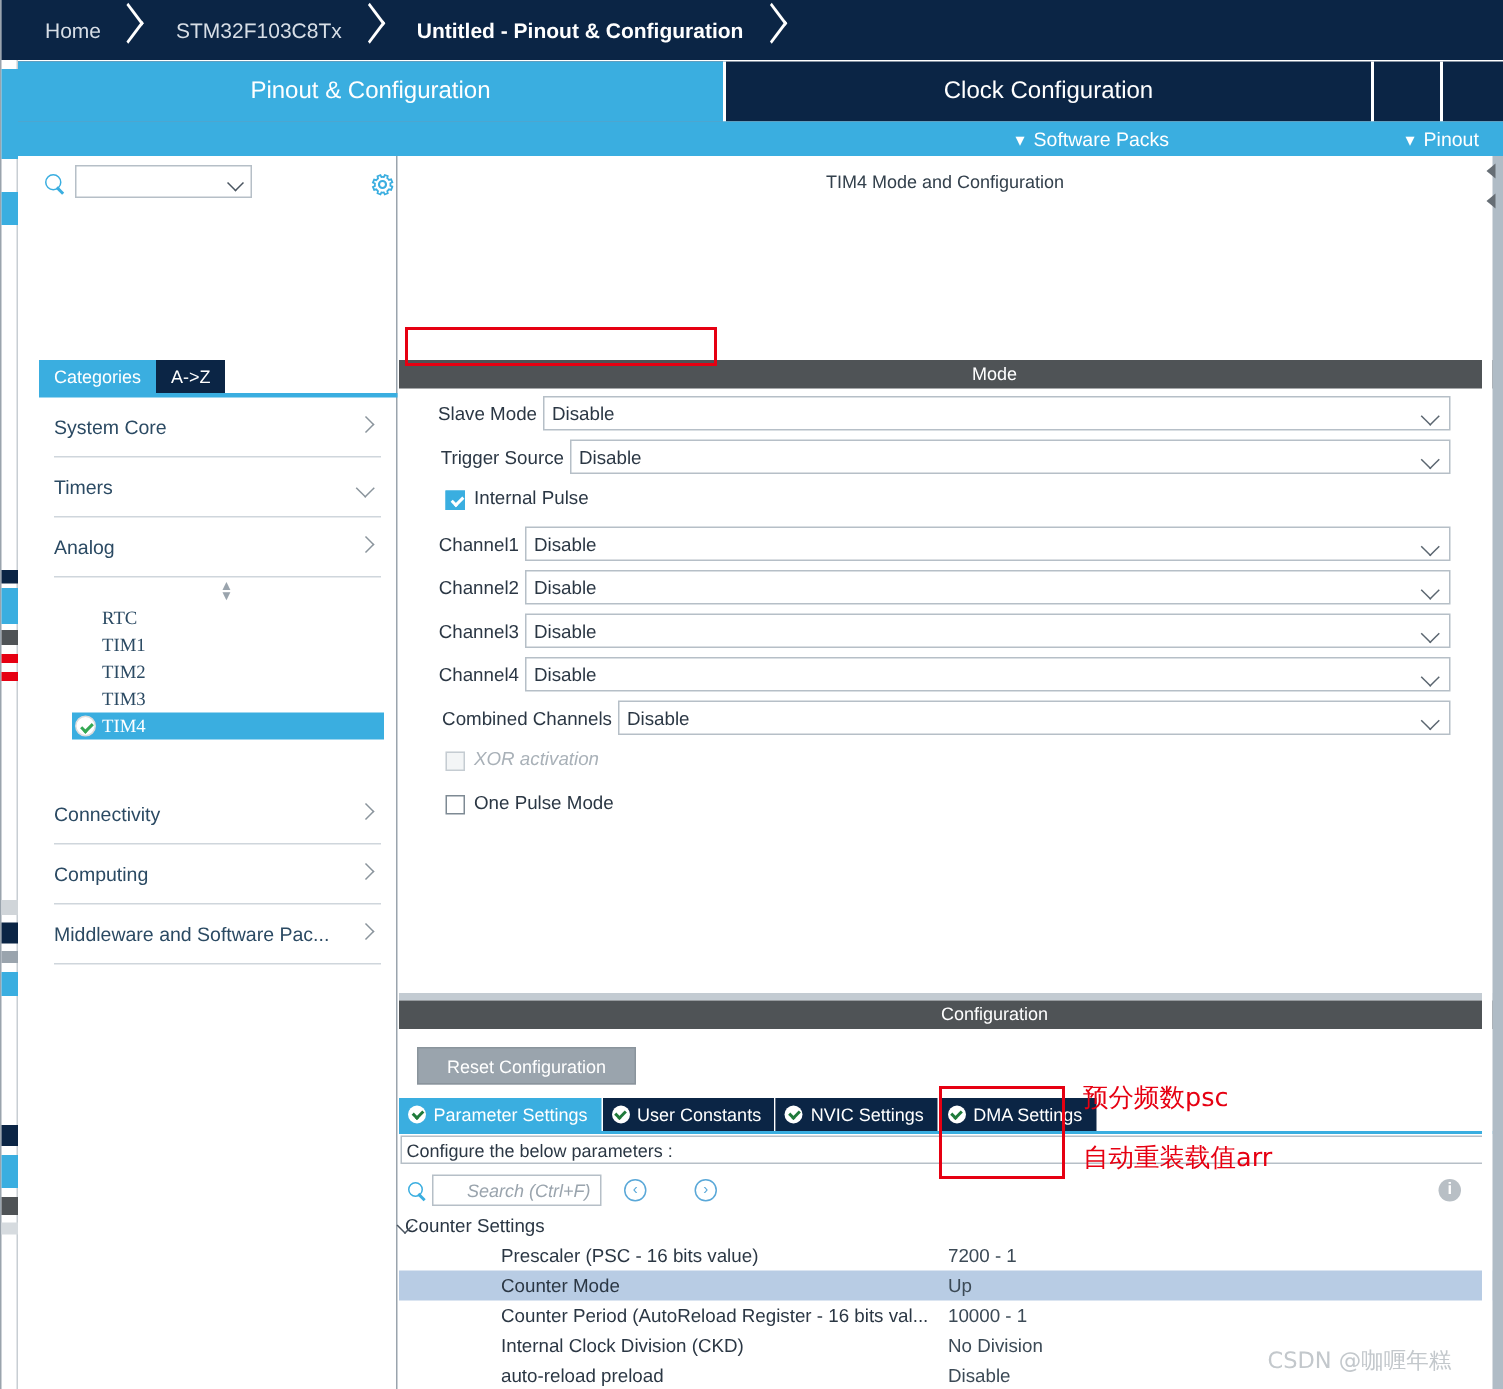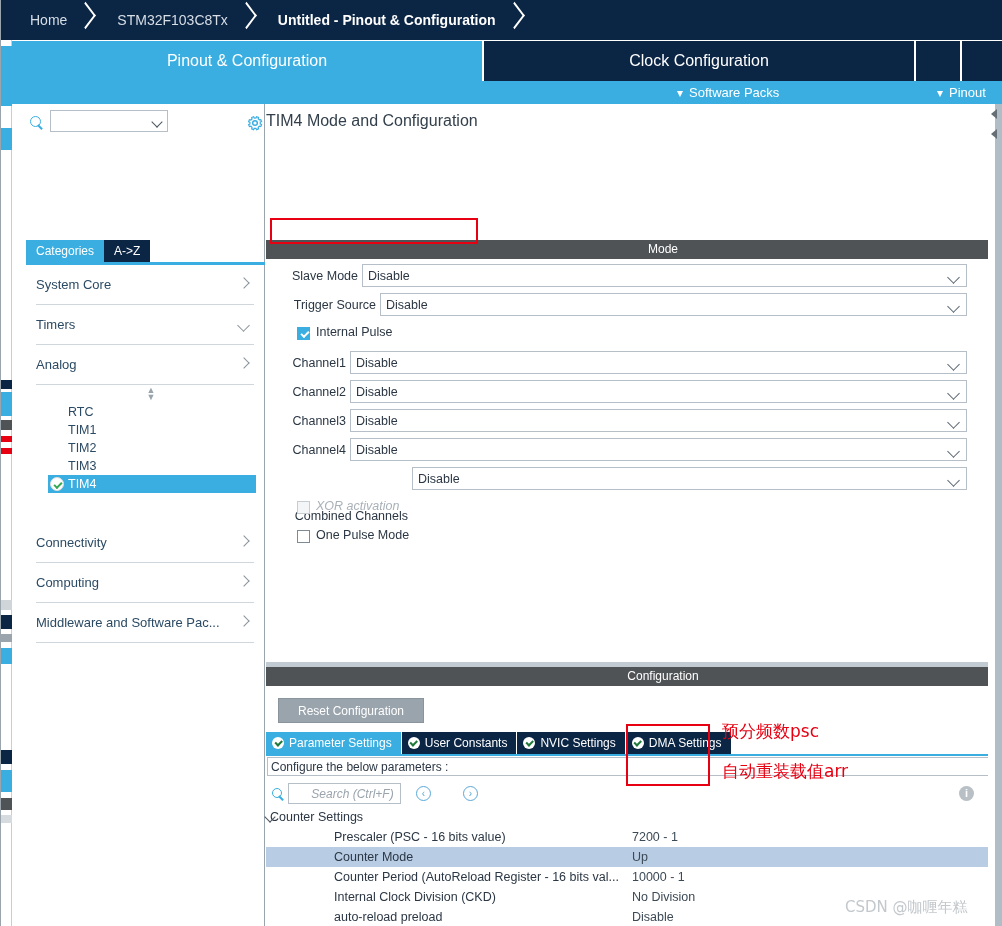--- a/index.html
+++ b/index.html
@@ -148,21 +148,21 @@
     position: relative; height: 18px;
   }
   .peripheral-scroll .updown {
     position: absolute; left: 119px; top: 2px;
     width: 12px; height: 14px; color: #9aa4ad; font-size: 9px;
     line-height: 7px; text-align: center;
   }
   .periph-list { position: relative; }
   .periph {
     height: 18px; line-height: 18px; padding-left: 42px;
-    font-size: 12.5px; color: #2b4a63;
+    font-size: 12.5px; color: #2b4a63; font-family: Liberation Serif, serif;
   }
   .periph.sel {
     background: #3aaee0; color: #ffffff; margin: 0 8px 0 22px;
     padding-left: 20px; position: relative;
   }
   .periph.sel .ok {
     position: absolute; left: 2px; top: 2px;
     width: 14px; height: 14px; border-radius: 50%;
     background: #ffffff; border: 1px solid #dddddd;
   }
@@ -175,21 +175,21 @@
   }
   .periph-gap { height: 30px; }
 
   
   .mainpanel {
     position: absolute; left: 266px; top: 104px;
     width: 736px; height: 822px; background: #ffffff;
   }
   .modehdr {
     position: absolute; left: 0; top: 6px; width: 728px; height: 22px;
-    text-align: left; font-size: 16px; color: #33404c; line-height: 22px;
+    text-align: center; font-size: 12px; color: #33404c; line-height: 22px;
   }
   .bandhdr {
     position: absolute; left: 0; width: 794px; height: 19px;
     background: #4f5356; color: #ffffff; font-size: 12px;
     text-align: center; line-height: 19px;
   }
   #mode-band { top: 136px; }
   #config-band { top: 563px; }
 
   .form { position: absolute; left: 0; top: 160px; width: 729px; }
@@ -519,21 +519,21 @@
         <div class="lblbox" style="width:80px;">
             <span class="flabel">Channel4</span>
           </div>
         <div class="combo" style="left:84px;width:617px;">
           <span>Disable</span>
           <span class="arr"></span>
         </div>
       </div>
 
       <div class="frow">
-        <div class="lblbox" style="width:142px;margin-top:37px;">
+        <div class="lblbox" style="width:142px;">
             <span class="flabel">Combined Channels</span>
           </div>
         <div class="combo" style="left:146px;width:555px;">
           <span>Disable</span>
           <span class="arr"></span>
         </div>
       </div>
 
       <div class="cbrow">
         <span class="cbox dis" style="left:31px;top:5px;"></span>

